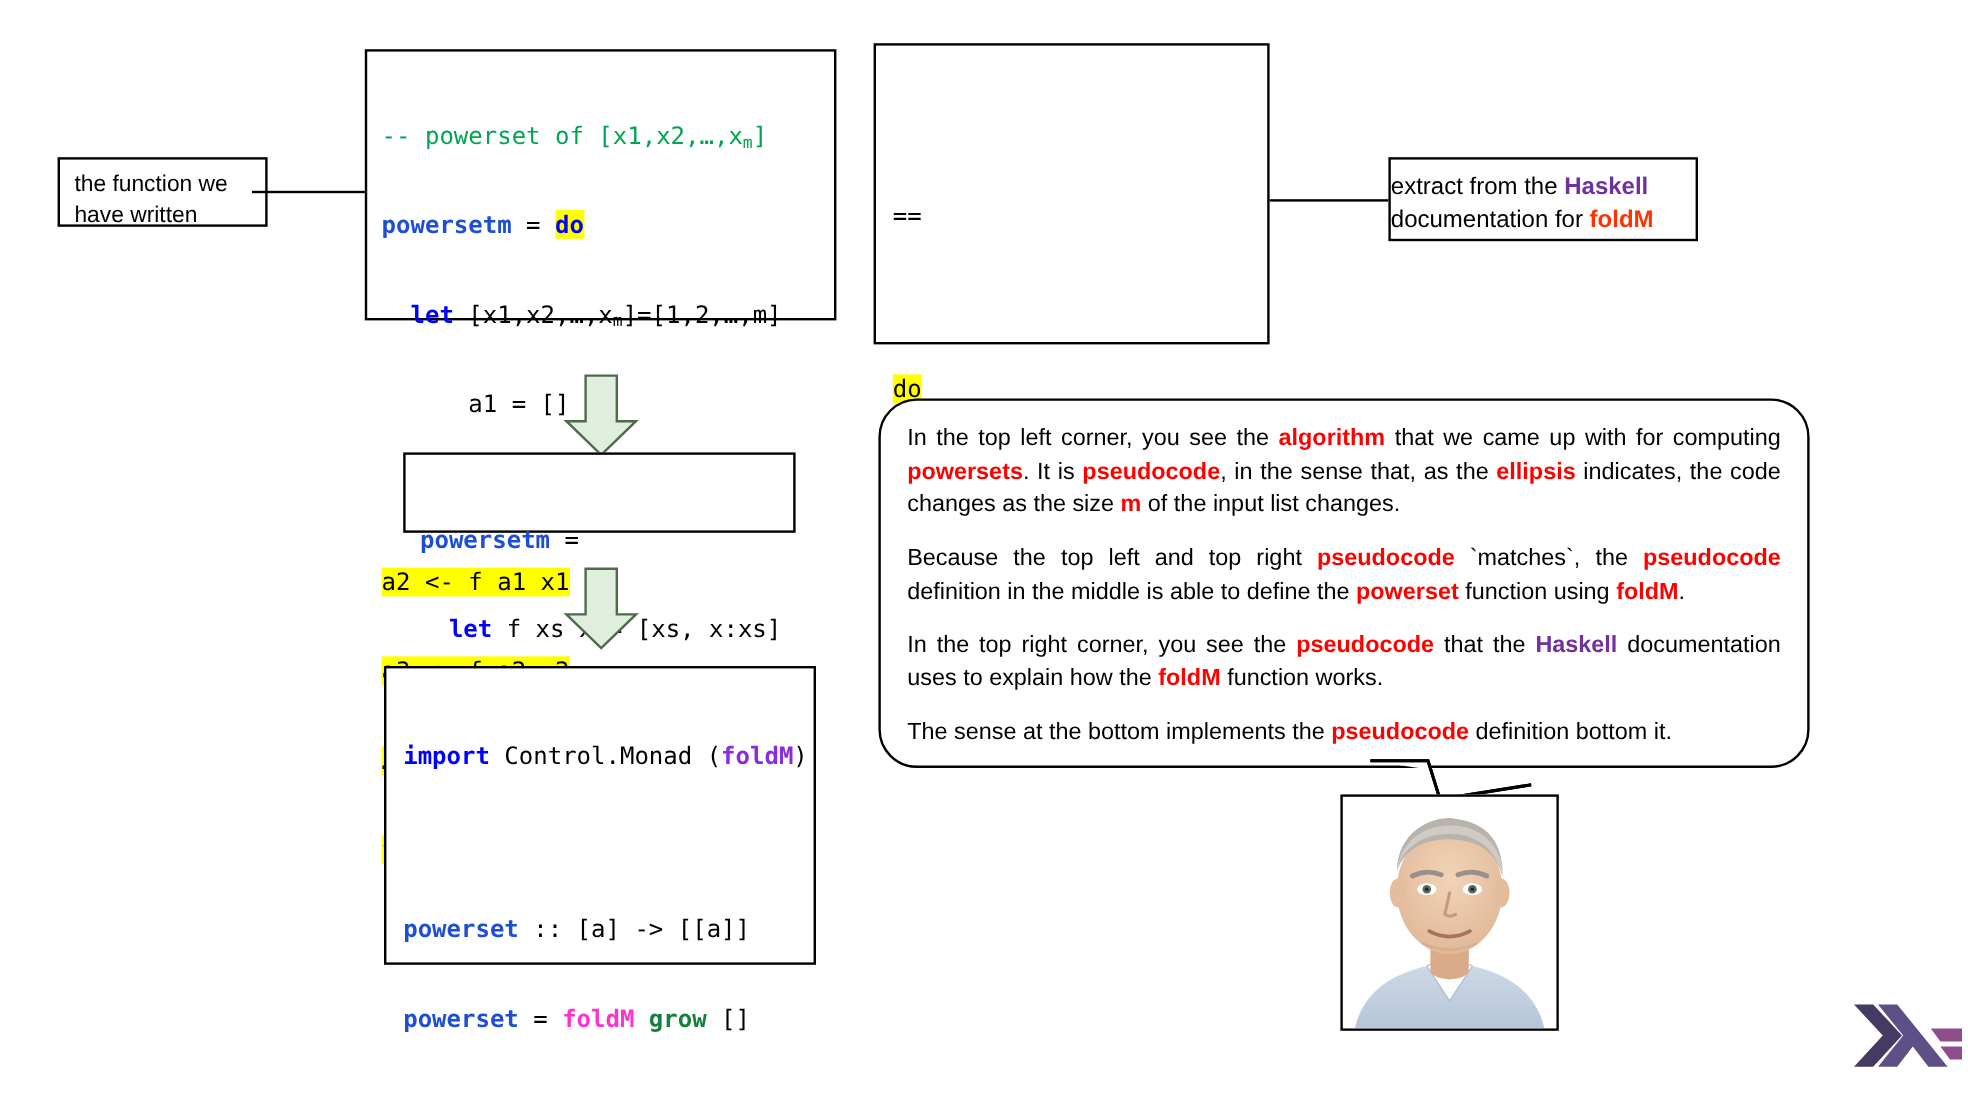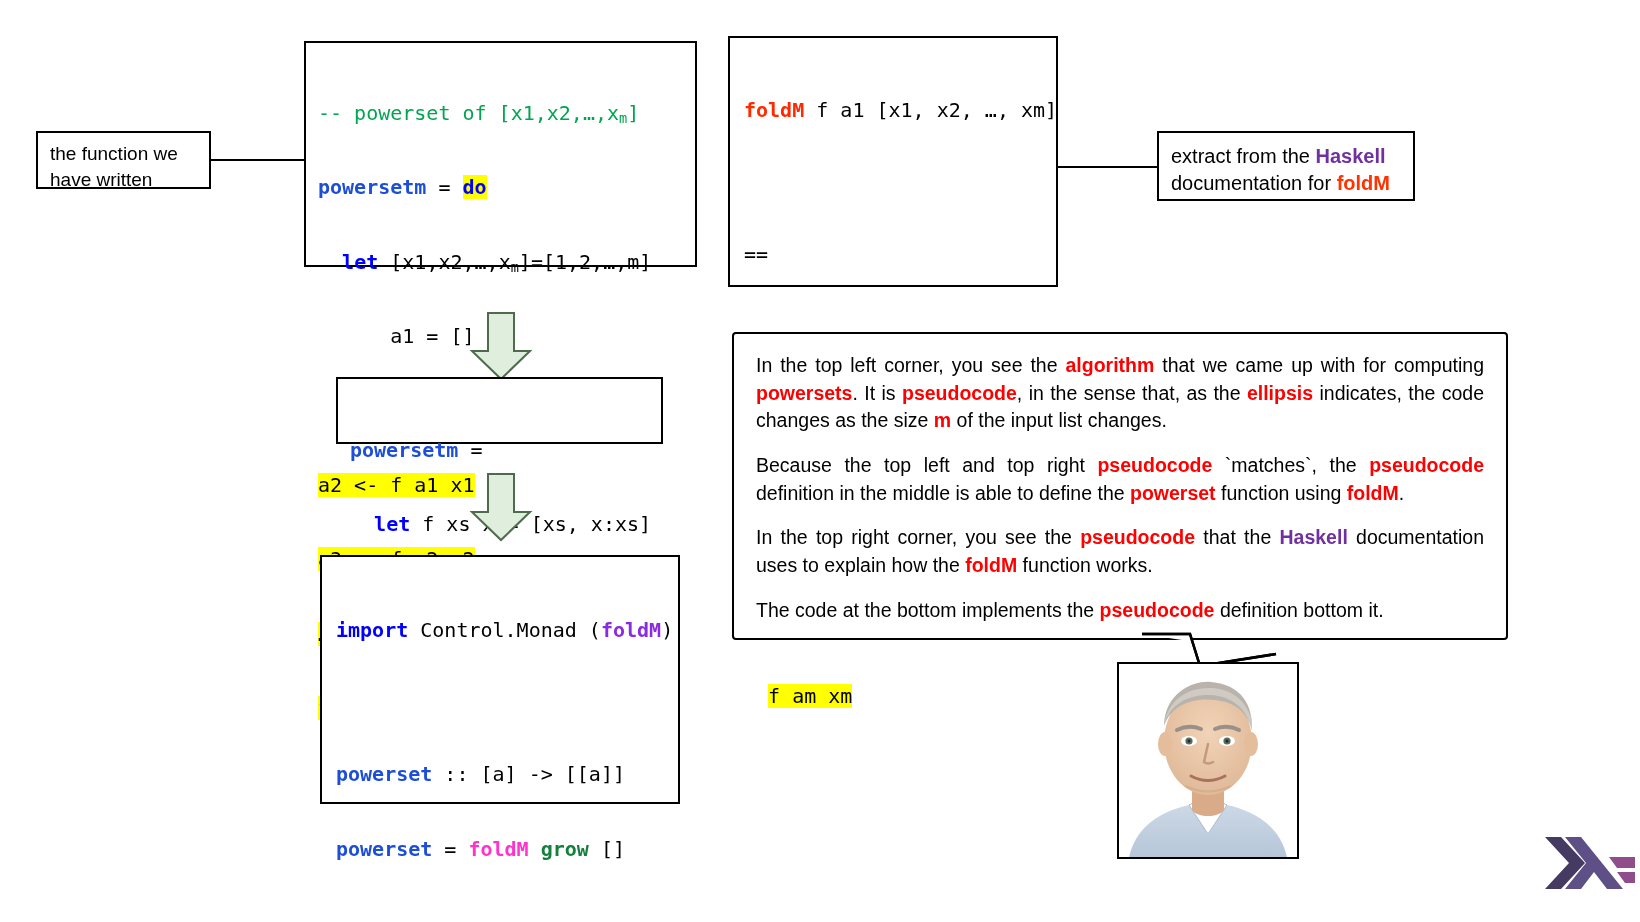--- a/index.html
+++ b/index.html
@@ -48,21 +48,21 @@
 
   
   .hline{background:#000;height:2px;}
 
   
   .arrow{fill:#dfeedd;stroke:#4f6b4d;stroke-width:2;}
 
   
   .bubble{
     border:2.5px solid #000;
-    border-radius:4px;
+    border-radius:32px;
     background:#fff;
     box-sizing:border-box;
     padding:18px 22px 14px 22px;
   }
   .bubble p{
     margin:0 0 17px 0;
     font-size:19.5px;
     line-height:1.42;
     text-align:justify;
     color:#000;
@@ -73,52 +73,51 @@
   .photo{
     border:2px solid #000;
     box-sizing:border-box;
     overflow:hidden;
     background:#fff;
   }
 </style>
 </head>
 <body>
 
-<div class="abs annot" style="left:36px;top:131px;width:175px;height:58px;">
+<div class="abs annot" style="left:48px;top:131px;width:175px;height:58px;">
   <div>the function we</div>
   <div>have written</div>
 </div>
 <div class="abs hline" style="left:210px;top:159px;width:95px;"></div>
 
 <div class="abs codebox" style="left:304px;top:41px;width:393px;height:226px;font-size:20px;padding:9px 0 0 12px;">
   <div class="codeline"><span class="cmt">-- powerset of [x1,x2,…,x</span><span class="cmt"><sub>m</sub></span><span class="cmt">]</span></div>
   <div class="codeline"><span class="fn-red">powersetm</span><span class="blk"> = </span><span class="kw hl">do</span></div>
   <div class="codeline"><span class="blk">  </span><span class="kw">let</span><span class="blk"> [x1,x2,…,x</span><span class="blk"><sub>m</sub></span><span class="blk">]=[1,2,…,m]</span></div>
   <div class="codeline blk"><span>      </span><span>a1 = []</span></div>
   <div class="codeline blk"><span>      </span><span>f xs x = [xs, x:xs]</span></div>
   <div class="codeline"><span class="blk hl">a2 &lt;- f a1 x1</span></div>
   <div class="codeline"><span class="blk hl">a3 &lt;- f a2 x2</span></div>
   <div class="codeline"><span class="blk hl">…</span></div>
   <div class="codeline"><span class="blk hl">f am xm</span></div>
 </div>
 
 <div class="abs codebox" style="left:728px;top:36px;width:330px;height:251px;font-size:20px;padding:11px 0 0 14px;">
-  <div class="codeline"><span class="fn-orange">foldM</span><span class="blk"> f a1 [x1, x2, …, xm]</span></div>
   <div class="codeline blk" style="height:22px;">&nbsp;</div>
   <div class="codeline blk"><span>==</span></div>
   <div class="codeline blk" style="height:22px;">&nbsp;</div>
   <div class="codeline"><span class="blk hl">do</span></div>
   <div class="codeline"><span class="blk">  </span><span class="blk hl">a2 &lt;- f a1 x1</span></div>
   <div class="codeline"><span class="blk">  </span><span class="blk hl">a3 &lt;- f a2 x2</span></div>
   <div class="codeline"><span class="blk">  </span><span class="blk hl">…</span></div>
   <div class="codeline"><span class="blk">  </span><span class="blk hl">f am xm</span></div>
 </div>
 
 <div class="abs hline" style="left:1058px;top:166px;width:100px;"></div>
-<div class="abs annot" style="left:1157px;top:131px;width:258px;height:70px;font-size:20px;padding:10px 12px;">
+<div class="abs annot" style="left:1157px;top:131px;width:258px;height:70px;font-size:20px;padding:10px 0;">
   <div><span>extract from the </span><span class="b-haskell">Haskell</span></div>
   <div><span>documentation for </span><span class="b-orange">foldM</span></div>
 </div>
 
 <svg class="abs" width="70" height="70" style="left:466px;top:311px;" viewBox="0 0 70 70">
   <polygon class="arrow" points="22,2 48,2 48,40 64,40 35,68 6,40 22,40"></polygon>
 </svg>
 
 <div class="abs codebox" style="left:336px;top:377px;width:327px;height:67px;font-size:20px;padding:10px 0 0 12px;">
   <div class="codeline"><span class="fn-red">powersetm</span><span class="blk"> =</span></div>
@@ -137,21 +136,21 @@
   <div class="codeline"><span class="fn-red">powerset</span><span class="blk"> = </span><span class="mag">foldM</span><span class="blk"> </span><span class="grn">grow</span><span class="blk"> []</span></div>
   <div class="codeline" style="height:22px;">&nbsp;</div>
   
   
 </div>
 
 <div class="abs bubble" style="left:732px;top:332px;width:776px;height:308px;">
   <p><span>In the top left corner, you see the </span><span class="b-red">algorithm</span><span> that we came up with for computing </span><span class="b-red">powersets</span><span>. It is </span><span class="b-red">pseudocode</span><span>, in the sense that, as the </span><span class="b-red">ellipsis</span><span> indicates, the code changes as the size </span><span class="b-red">m</span><span> of the input list changes.</span></p>
   <p><span>Because the top left and top right </span><span class="b-red">pseudocode</span><span> `matches`, the </span><span class="b-red">pseudocode</span><span> definition in the middle is able to define the </span><span class="b-red">powerset</span><span> function using </span><span class="b-red">foldM</span><span>.</span></p>
   <p><span>In the top right corner, you see the </span><span class="b-red">pseudocode</span><span> that the </span><span class="b-haskell">Haskell</span><span> documentation uses to explain how the </span><span class="b-red">foldM</span><span> function works.</span></p>
-  <p><span>The code at the bottom implements the </span><span class="b-red">pseudocode</span><span> definition bottom it.</span></p>
+  <p><span>The sense at the bottom implements the </span><span class="b-red">pseudocode</span><span> definition bottom it.</span></p>
 </div>
 
 <svg class="abs" width="140" height="60" style="left:1140px;top:632px;" viewBox="0 0 140 60">
   <path d="M 2,2 L 50,2 L 60,34 L 136,22" fill="#fff" stroke="#000" stroke-width="2.5" stroke-linejoin="miter"></path>
   <path d="M 2,2 L 50,2 L 60,34 L 136,22" fill="none" stroke="#000" stroke-width="2.5"></path>
 </svg>
 
 <div class="abs photo" style="left:1117px;top:662px;width:182px;height:197px;">
   <svg width="178" height="193" viewBox="0 0 178 193">
     <defs>

